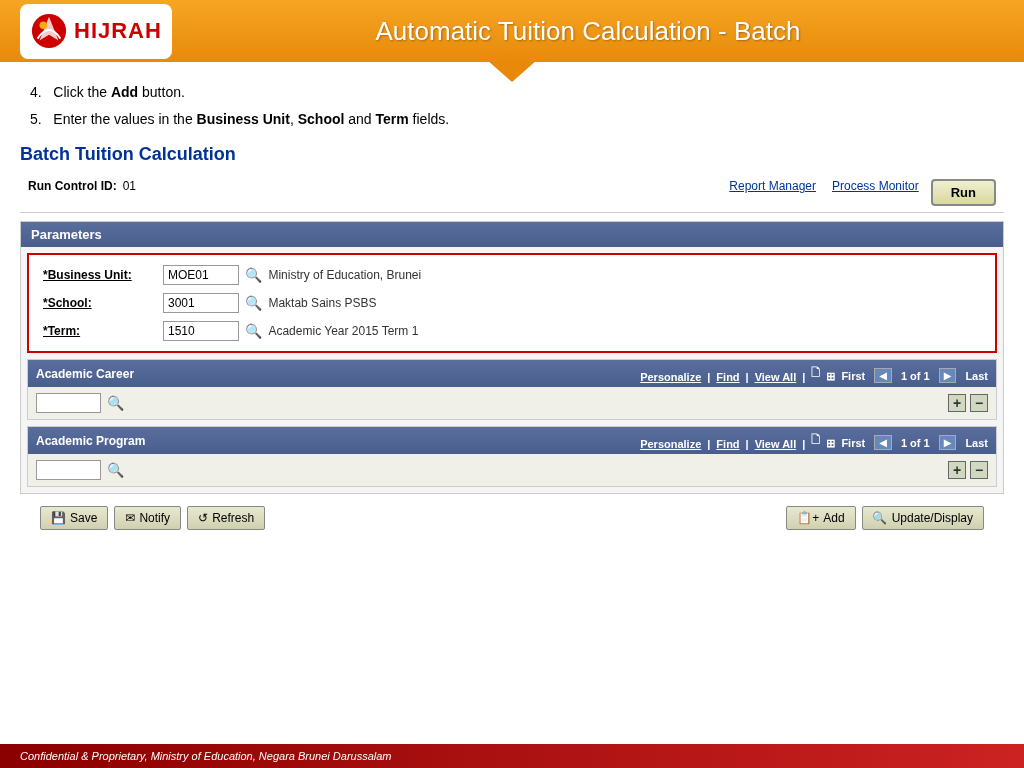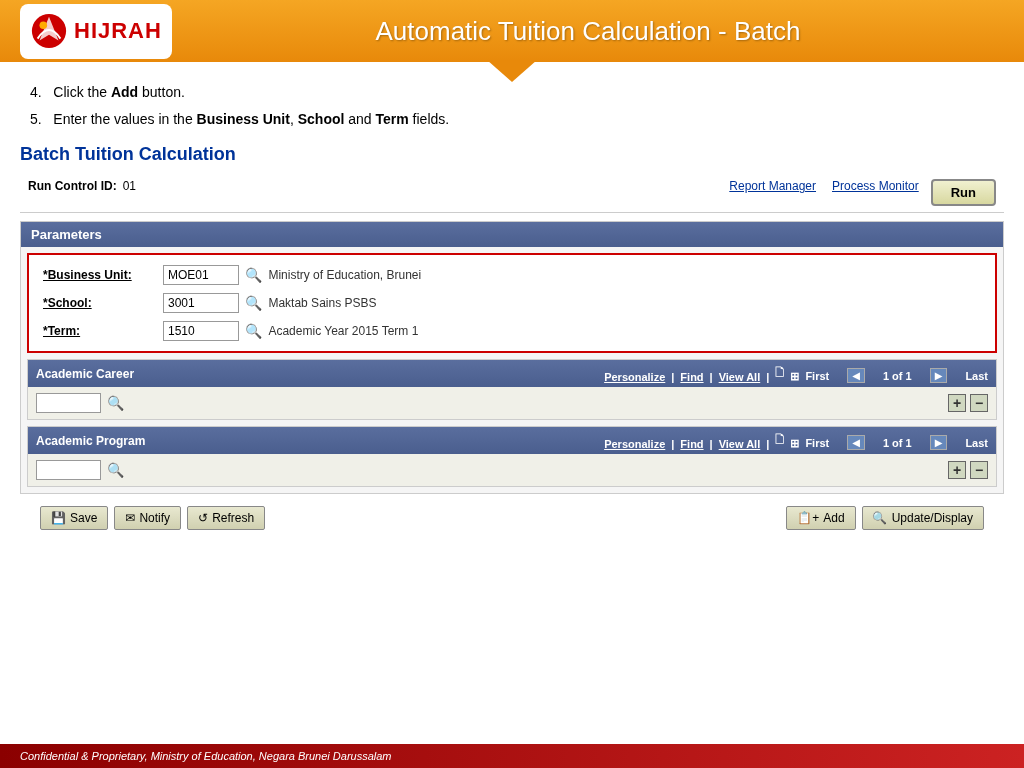--- a/index.html
+++ b/index.html
@@ -214,21 +214,21 @@
       color: white;
       text-decoration: underline;
       cursor: pointer;
     }
     .grid-header-controls span {
       color: white;
     }
     .grid-nav {
       display: flex;
       align-items: center;
-      gap: 18px;
+      gap: 9px;
       font-size: 11px;
       color: white;
     }
     .nav-btn {
       background: #6688bb;
       border: 1px solid #aaa;
       color: white;
       font-size: 10px;
       padding: 1px 4px;
       cursor: pointer;

